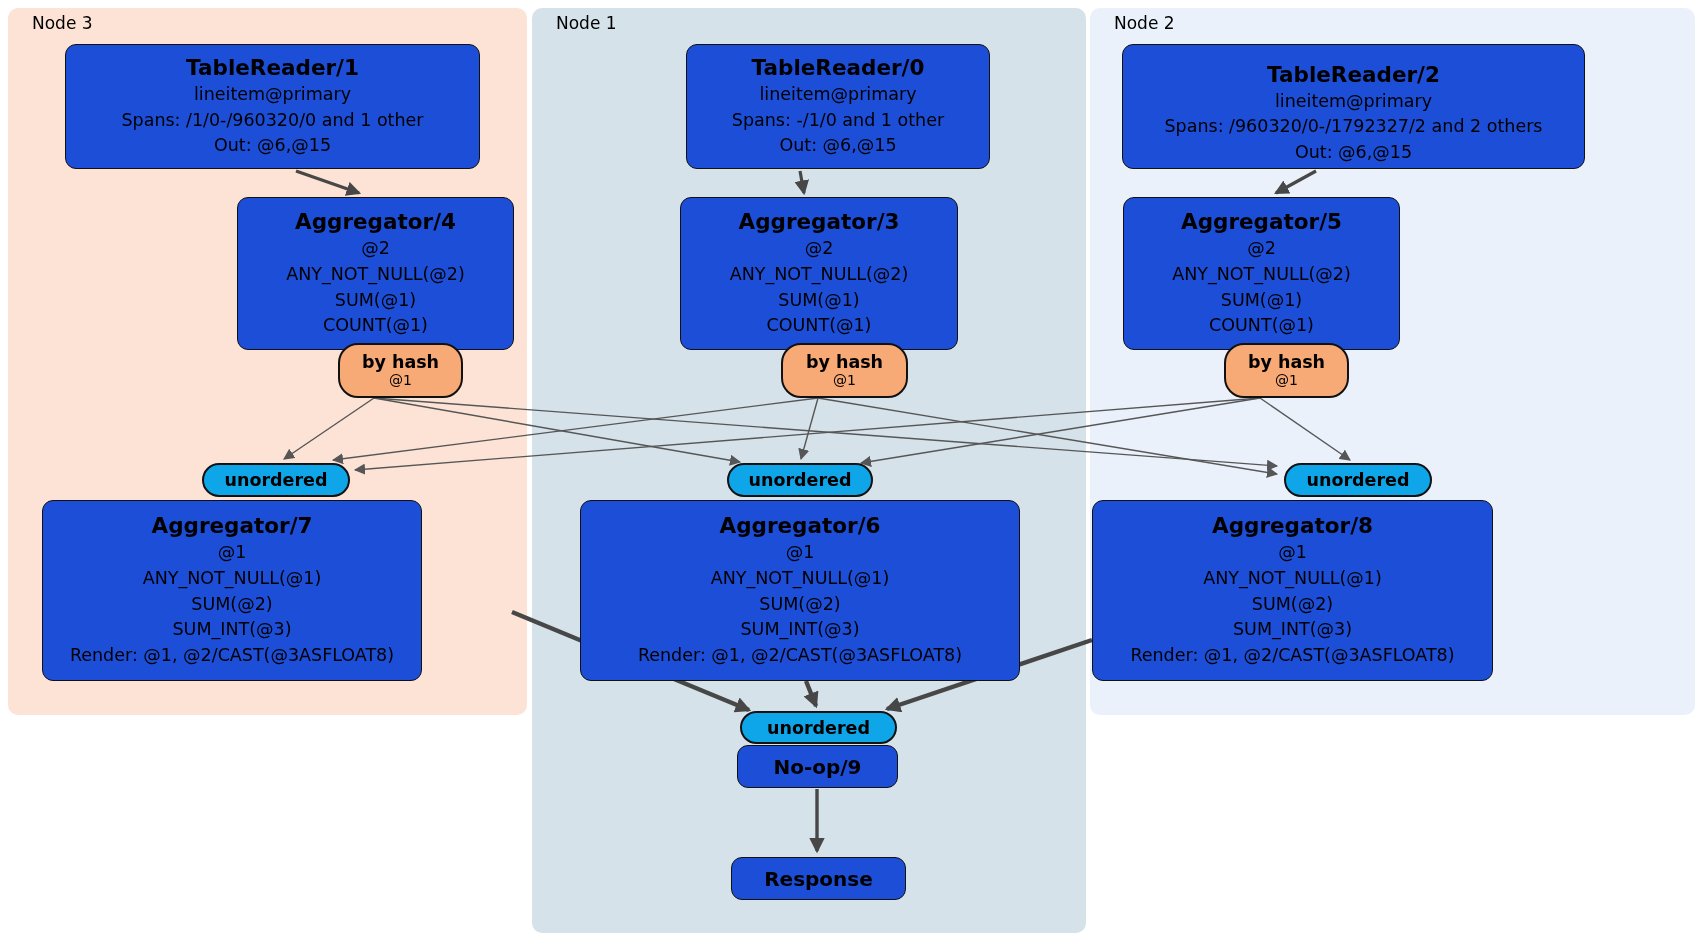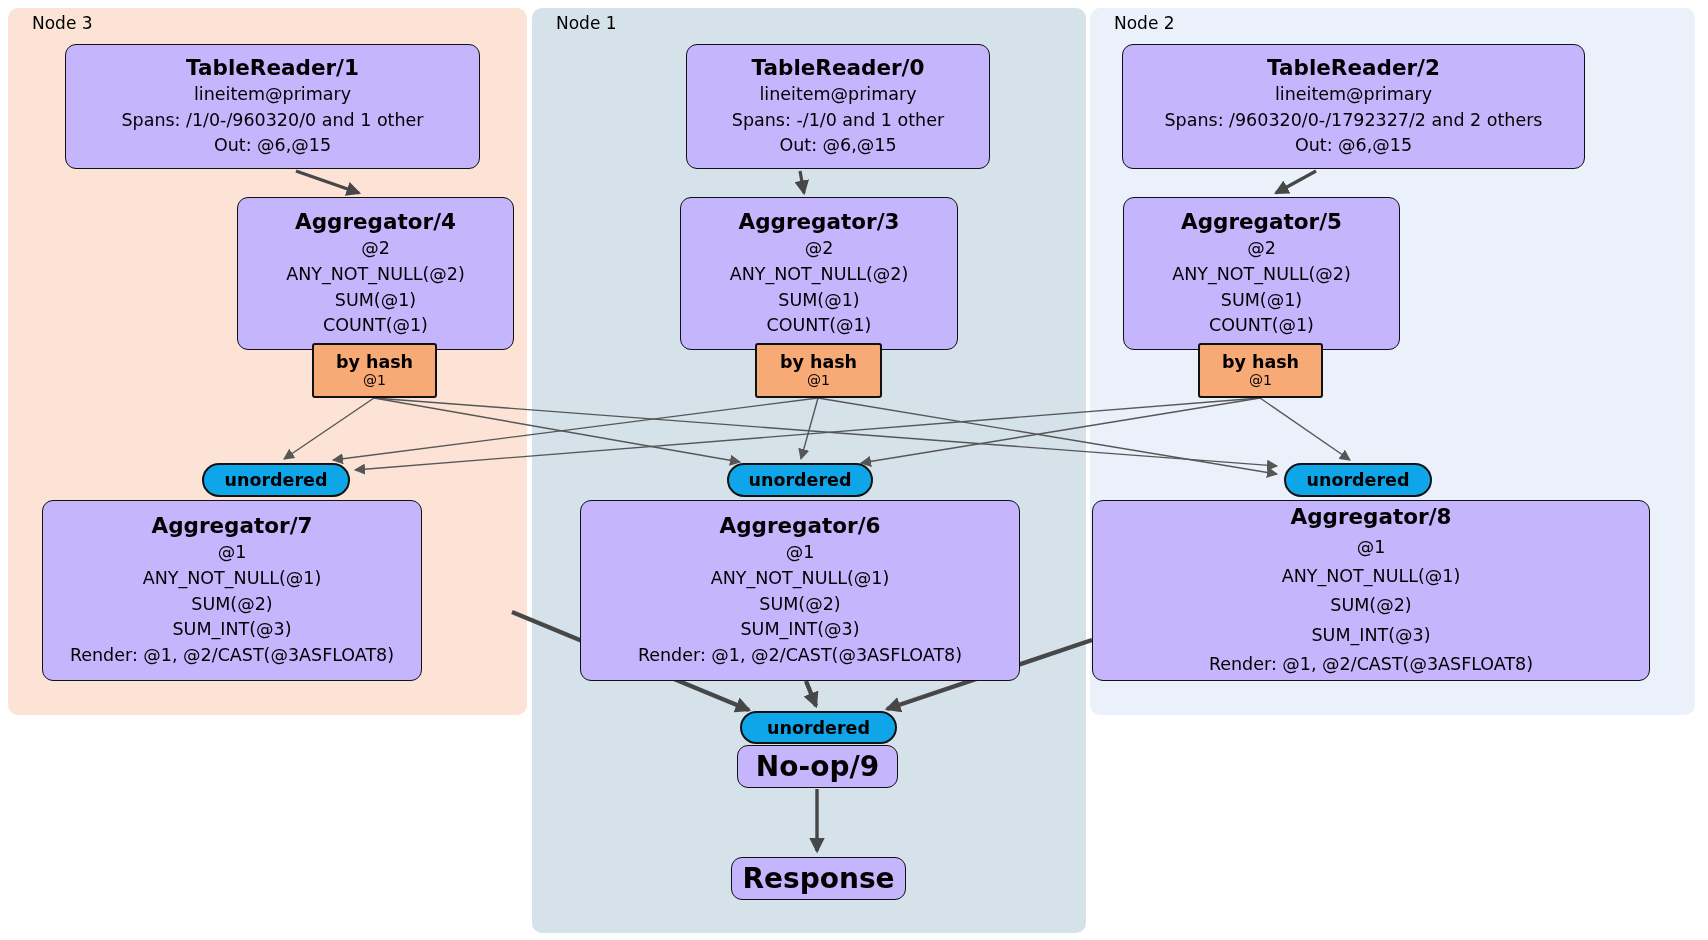--- a/index.html
+++ b/index.html
@@ -7,33 +7,33 @@
     position:relative;width:1708px;height:940px;background:#ffffff;overflow:hidden;
     font-family:"DejaVu Sans","Liberation Sans",sans-serif;color:#000;
   }
   .region{position:absolute;border-radius:10px;}
   #rg-node3{left:8px;top:8px;width:519px;height:707px;background:#fce3d6;}
   #rg-node1{left:532px;top:8px;width:554px;height:925px;background:#d5e2ea;}
   #rg-node2{left:1090px;top:8px;width:605px;height:707px;background:#eaf1fb;}
   .region-label{position:absolute;left:24px;top:4px;font-size:17px;line-height:22px;}
   .edges{position:absolute;left:0;top:0;z-index:2;}
   .nbox{
-    position:absolute;z-index:3;background:#c4b5fd;border:1.6px solid #111;
+    position:absolute;z-index:3;background:#1d4ed8;border:1.6px solid #111;
     border-radius:11px;box-sizing:border-box;display:flex;flex-direction:column;
     justify-content:center;align-items:center;text-align:center;padding:2px 8px;
   }
   .ntitle{font-size:21.5px;line-height:28px;font-weight:700;white-space:nowrap;}
   .nline{font-size:17.5px;line-height:25.8px;white-space:nowrap;}
-  .nbox.small .ntitle{font-size:28px;line-height:30px;}
+  .nbox.small .ntitle{font-size:20px;line-height:30px;}
   .pill{
     position:absolute;z-index:4;box-sizing:border-box;border:2px solid #111;
     display:flex;flex-direction:column;justify-content:center;align-items:center;
     text-align:center;
   }
-  .pill.hash{background:#f7a976;border-radius:3px;}
+  .pill.hash{background:#f7a976;border-radius:20px;margin-left:26px;}
   .ph-label{font-size:17.5px;line-height:20px;font-weight:700;}
   .ph-sub{font-size:14px;line-height:17px;}
   .pill.unord{background:#0ea5e9;border-radius:17px;}
   .pu-label{font-size:17.5px;line-height:18px;font-weight:700;}
 </style>
 </head>
 <body>
 
 <div class="canvas">
 
@@ -86,21 +86,21 @@
     <div class="nline">lineitem@primary</div>
     <div class="nline">Spans: /1/0-/960320/0 and 1 other</div>
     <div class="nline">Out: @6,@15</div>
   </div>
   <div class="nbox" style="left:650px;top:44px;width:304px;height:125px;margin-left:36px;">
     <div class="ntitle">TableReader/0</div>
     <div class="nline">lineitem@primary</div>
     <div class="nline">Spans: -/1/0 and 1 other</div>
     <div class="nline">Out: @6,@15</div>
   </div>
-  <div class="nbox" style="left:1122px;top:44px;width:463px;height:125px;">
+  <div class="nbox" style="left:1122px;top:44px;width:463px;height:125px;justify-content:flex-end;">
     <div class="ntitle">TableReader/2</div>
     <div class="nline">lineitem@primary</div>
     <div class="nline">Spans: /960320/0-/1792327/2 and 2 others</div>
     <div class="nline">Out: @6,@15</div>
   </div>
 
   <div class="nbox" style="left:237px;top:197px;width:277px;height:153px;">
     <div class="ntitle">Aggregator/4</div>
     <div class="nline">@2</div>
     <div class="nline">ANY_NOT_NULL(@2)</div>
@@ -154,21 +154,21 @@
     <div class="nline">Render: @1, @2/CAST(@3ASFLOAT8)</div>
   </div>
   <div class="nbox" style="left:580px;top:500px;width:440px;height:181px;">
     <div class="ntitle">Aggregator/6</div>
     <div class="nline">@1</div>
     <div class="nline">ANY_NOT_NULL(@1)</div>
     <div class="nline">SUM(@2)</div>
     <div class="nline">SUM_INT(@3)</div>
     <div class="nline">Render: @1, @2/CAST(@3ASFLOAT8)</div>
   </div>
-  <div class="nbox" style="left:1092px;top:500px;width:558px;height:181px;justify-content:space-between;">
+  <div class="nbox" style="left:1092px;top:500px;width:401px;height:181px;">
     <div class="ntitle">Aggregator/8</div>
     <div class="nline">@1</div>
     <div class="nline">ANY_NOT_NULL(@1)</div>
     <div class="nline">SUM(@2)</div>
     <div class="nline">SUM_INT(@3)</div>
     <div class="nline">Render: @1, @2/CAST(@3ASFLOAT8)</div>
   </div>
 
   <div class="pill unord" style="left:740px;top:711px;width:157px;height:33px;">
     <div class="pu-label">unordered</div>

